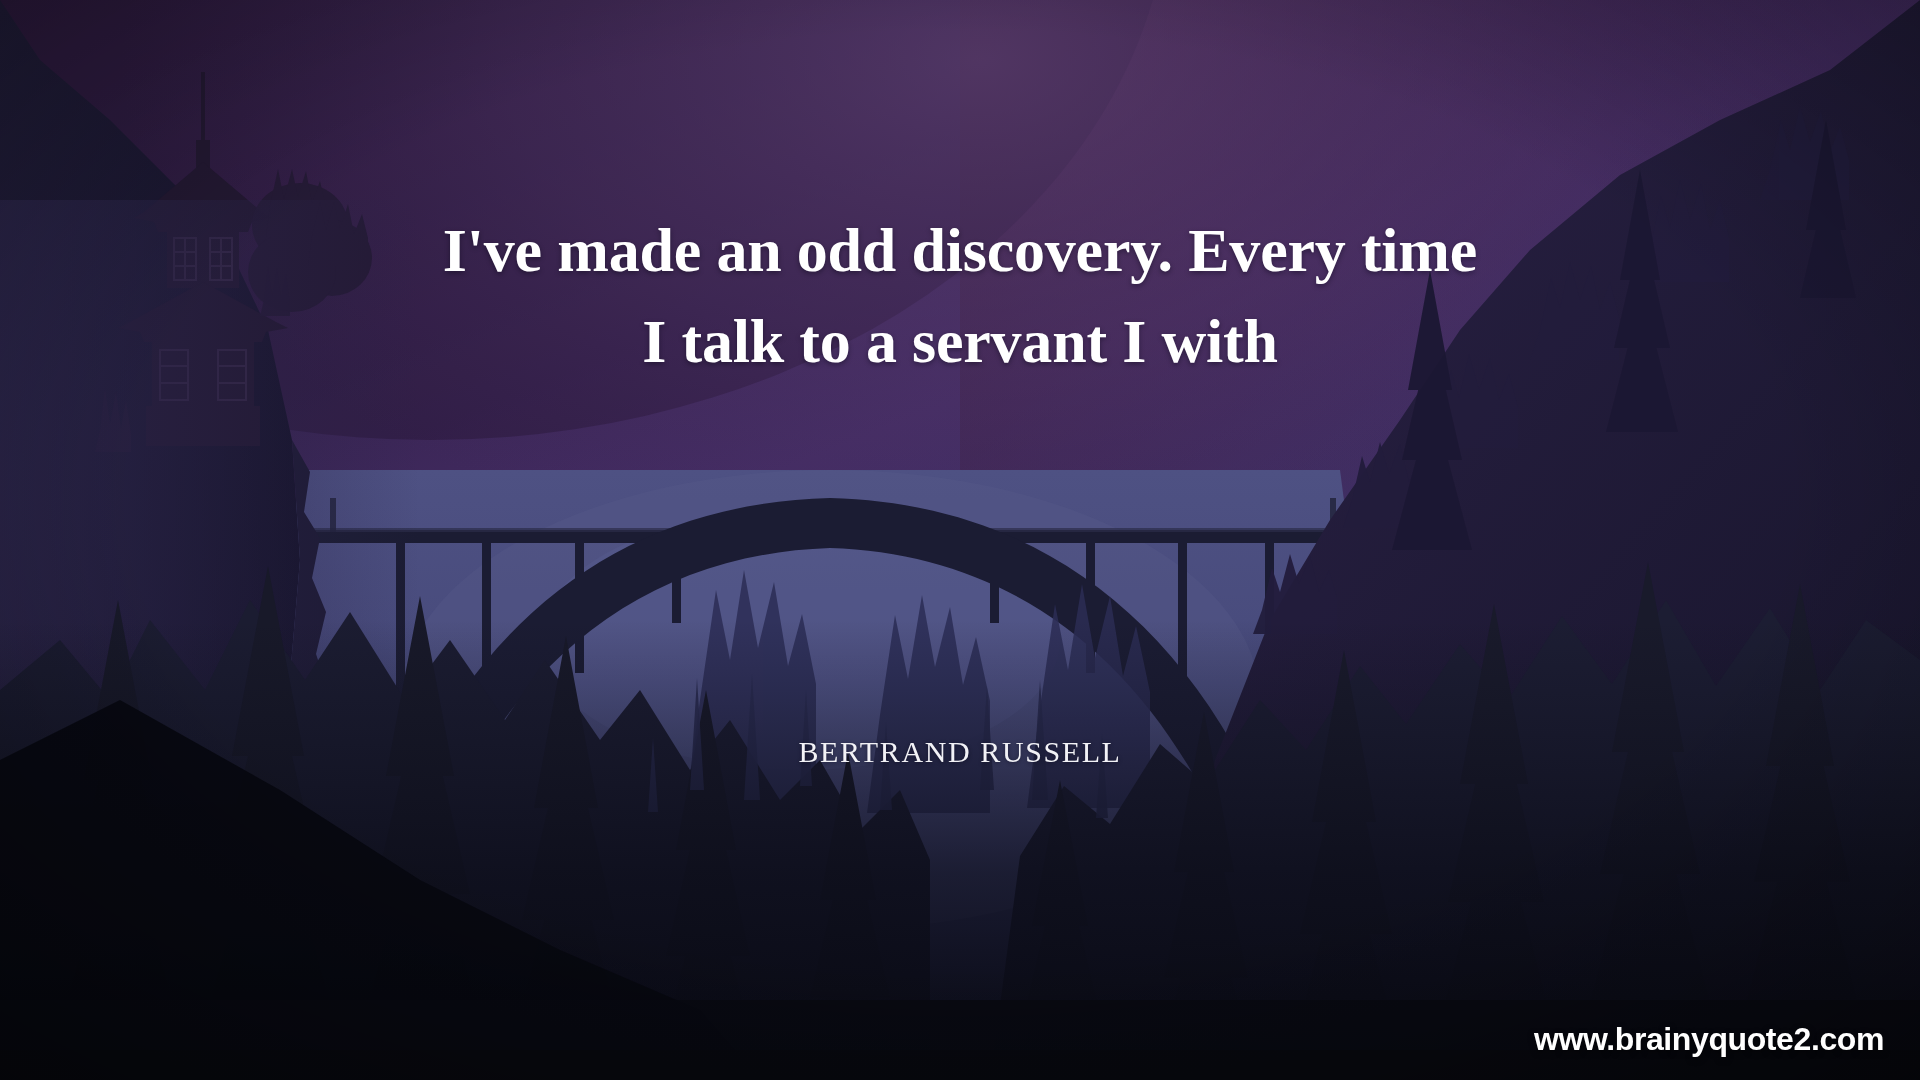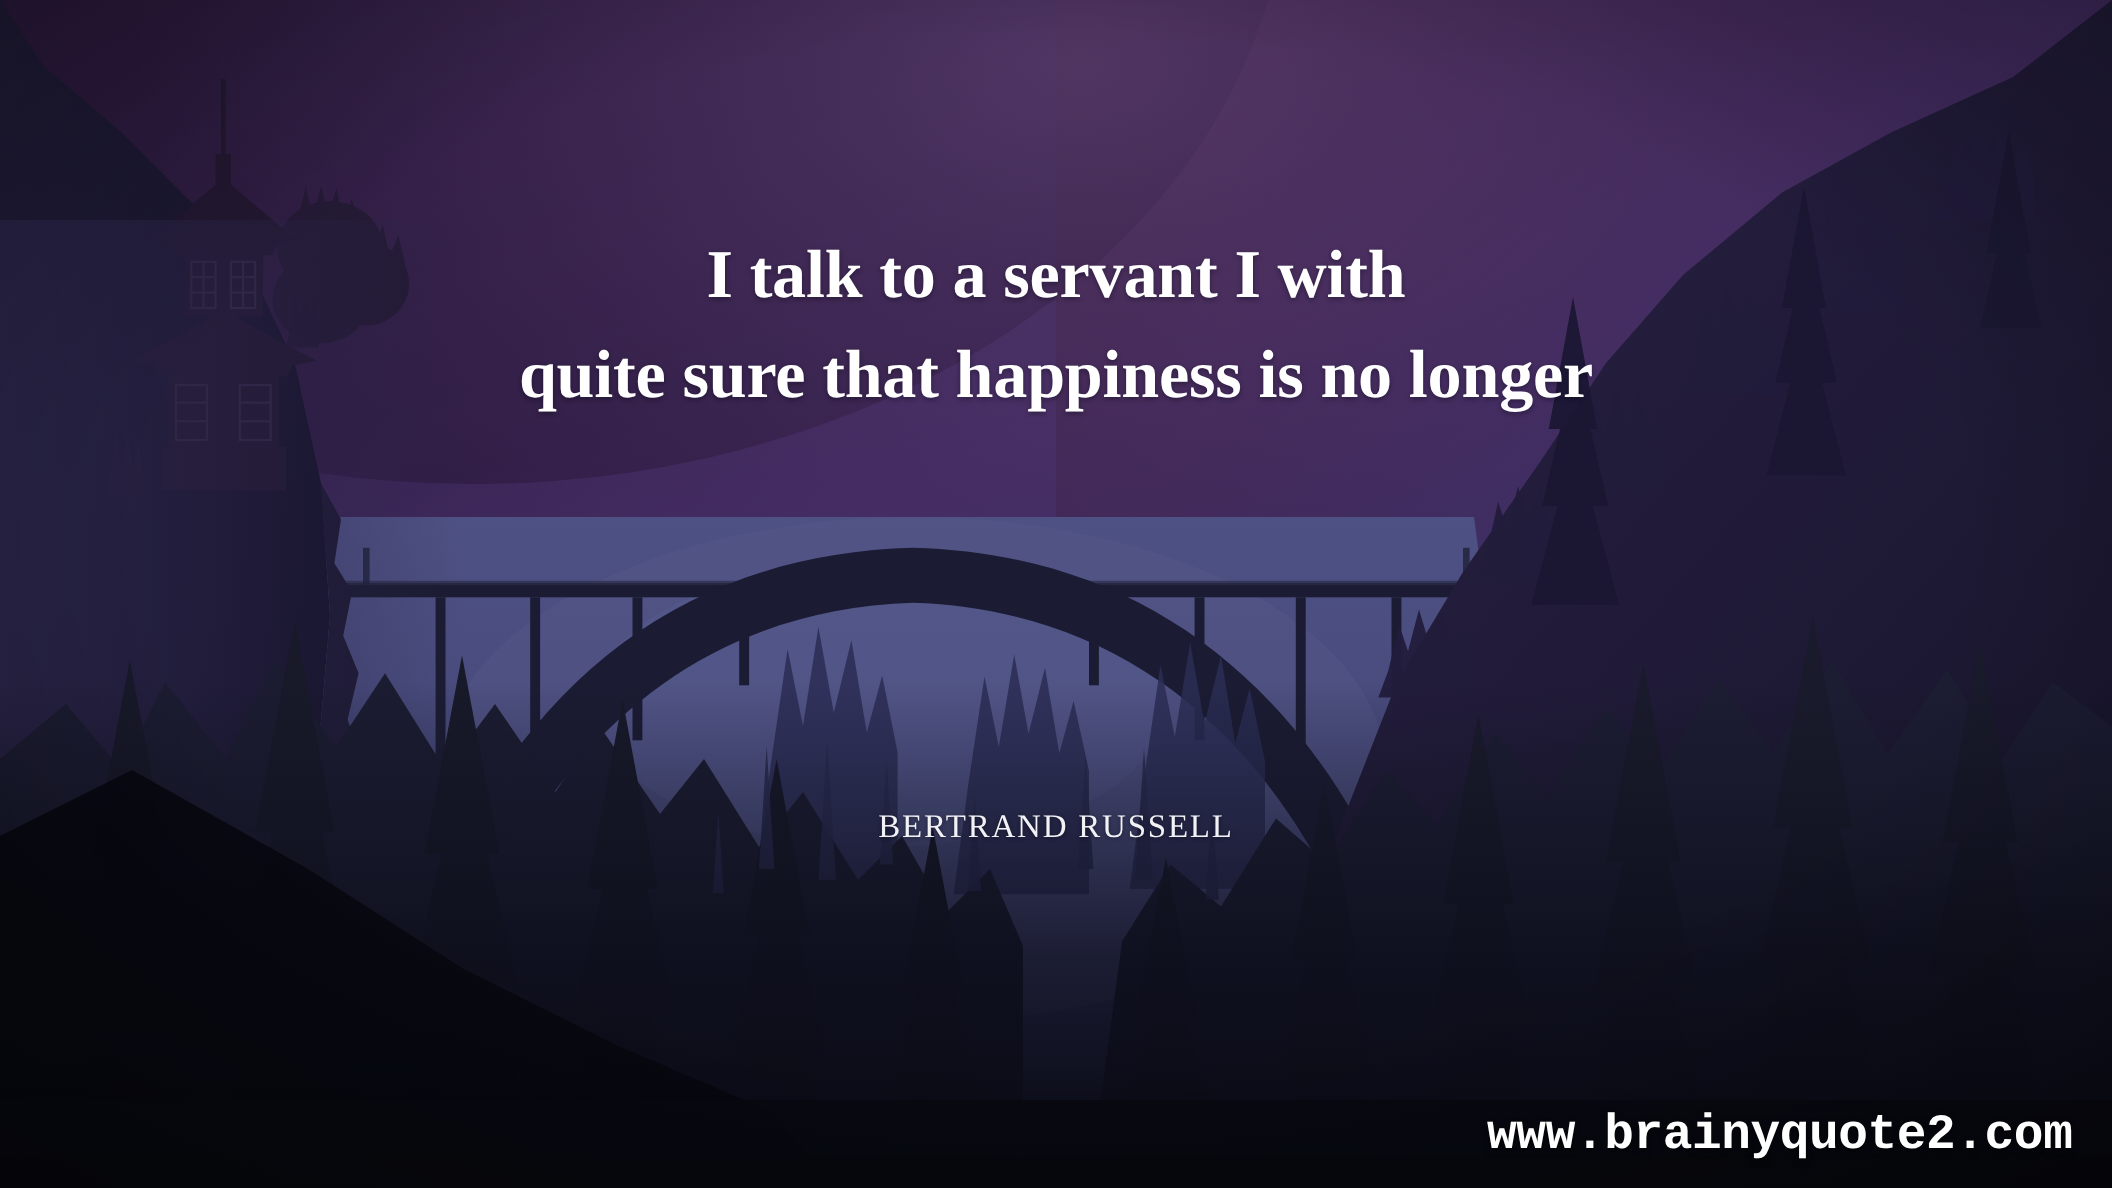--- a/index.html
+++ b/index.html
@@ -56,23 +56,23 @@
     font-size:30px;
     letter-spacing:1.6px;
     text-shadow:0 1px 4px rgba(6,4,18,0.45);
   }
 
   .watermark {
     position:absolute;
     right:36px;
     bottom:22px;
     color:#ffffff;
-    font-family:Liberation Mono, monospace;
+    font-family:Liberation Sans, sans-serif;
     font-weight:700;
-    font-size:45px;
+    font-size:32px;
     letter-spacing:-0.4px;
     text-shadow:0 2px 6px rgba(0,0,0,0.55);
   }
 </style>
 </head>
 <body>
 
 <div id="stage">
 
   <div class="art">
@@ -284,22 +284,22 @@
         <stop offset="0.55" stop-color="#000000" stop-opacity="0"></stop>
         <stop offset="1" stop-color="#000000" stop-opacity="0.42"></stop>
       </radialGradient>
       <rect x="0" y="0" width="1920" height="1080" fill="url(#vig)"></rect>
     </svg>
   </div>
 
   <div class="content">
 
     <div class="quote-block">
+      <div class="quote-line">I've made an odd discovery. Every time</div>
       <div class="quote-line">I talk to a servant I with</div>
-      <div class="quote-line">quite sure that happiness is no longer</div>
     </div>
 
     <div class="attribution">BERTRAND RUSSELL</div>
 
     <div class="watermark">www.brainyquote2.com</div>
   </div>
 
 </div>
 
 </body></html>

